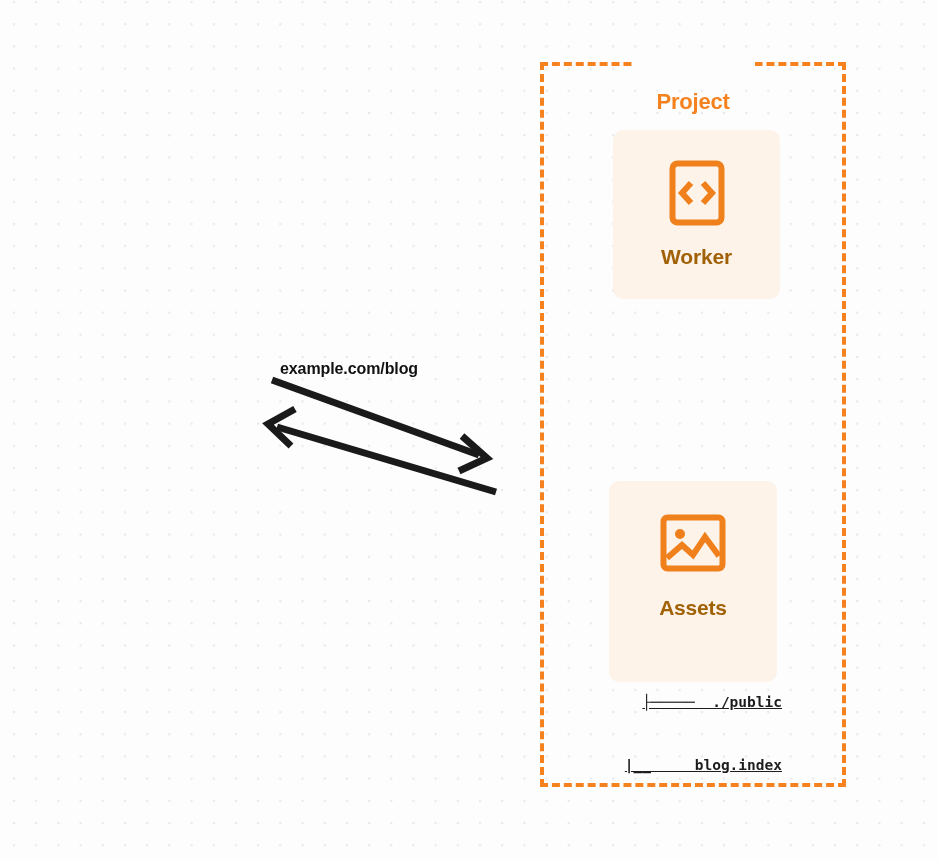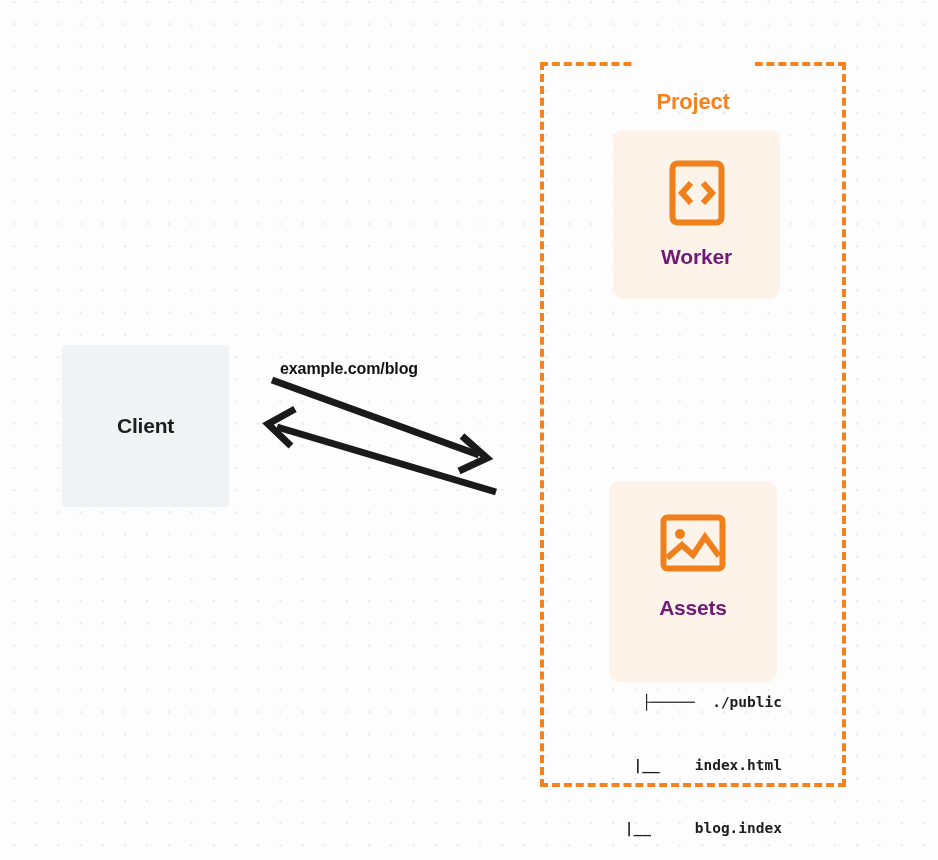--- a/index.html
+++ b/index.html
@@ -85,21 +85,21 @@
   }
   .card-icon {
     margin-top: 30px;
   }
   #assets-card .card-icon {
     margin-top: 33px;
   }
   .card-label {
     font-size: 21px;
     font-weight: bold;
-    color: #701a75;
+    color: #a16207;
     letter-spacing: -0.2px;
     margin-top: 15px;
   }
   #assets-card .card-label {
     margin-top: 20px;
   }
 
   
   #client-box {
     position: absolute;
@@ -152,43 +152,41 @@
     font-size: 14.5px;
     line-height: 21px;
     font-weight: bold;
     color: #1d1d1f;
     text-align: right;
     white-space: pre;
     letter-spacing: 0px;
   }
   .tree-row {
     display: block;
+    text-decoration: underline;
   }
 </style>
 </head>
 <body>
 
 <div id="diagram-canvas">
 
   <svg id="arrows-layer" viewBox="0 0 938 860" width="938" height="860" xmlns="http://www.w3.org/2000/svg">
 
     <g>
       <line x1="272" y1="380" x2="479" y2="455" stroke="#1a1a1a" stroke-width="7" stroke-linecap="butt"></line>
       <polyline points="462,436 487,458 459,471" fill="none" stroke="#1a1a1a" stroke-width="7" stroke-linecap="butt" stroke-linejoin="miter"></polyline>
     </g>
 
     <g>
       <line x1="496" y1="492" x2="277" y2="427" stroke="#1a1a1a" stroke-width="7" stroke-linecap="butt"></line>
       <polyline points="295,409 268,424 291,446" fill="none" stroke="#1a1a1a" stroke-width="7" stroke-linecap="butt" stroke-linejoin="miter"></polyline>
     </g>
   </svg>
 
-  <div id="client-box">
-    <span id="client-label">Client</span>
-  </div>
 
   <div id="request-label">example.com/blog</div>
 
   <div id="project-container"></div>
   <div id="project-label-bg"></div>
   <div id="project-label">Project</div>
 
   <div id="worker-card" class="component-card">
     <span class="card-icon">
       <svg width="56" height="66" viewBox="0 0 56 66" xmlns="http://www.w3.org/2000/svg">
@@ -206,18 +204,17 @@
         <rect x="3.5" y="3.5" width="59" height="51" rx="4" ry="4" fill="none" stroke="#F0801C" stroke-width="6"></rect>
         <circle cx="20" cy="20" r="5" fill="#F0801C"></circle>
         <polyline points="7,44 22,31 33,41 45,23 59,42" fill="none" stroke="#F0801C" stroke-width="6" stroke-linecap="butt" stroke-linejoin="miter"></polyline>
       </svg>
     </span>
     <span class="card-label">Assets</span>
   </div>
 
   <div id="file-tree">
     <span class="tree-row">├─────  ./public</span>
-    <span class="tree-row">|__    index.html</span>
     <span class="tree-row">|__     blog.index</span>
     
   </div>
 
 </div>
 
 </body></html>

